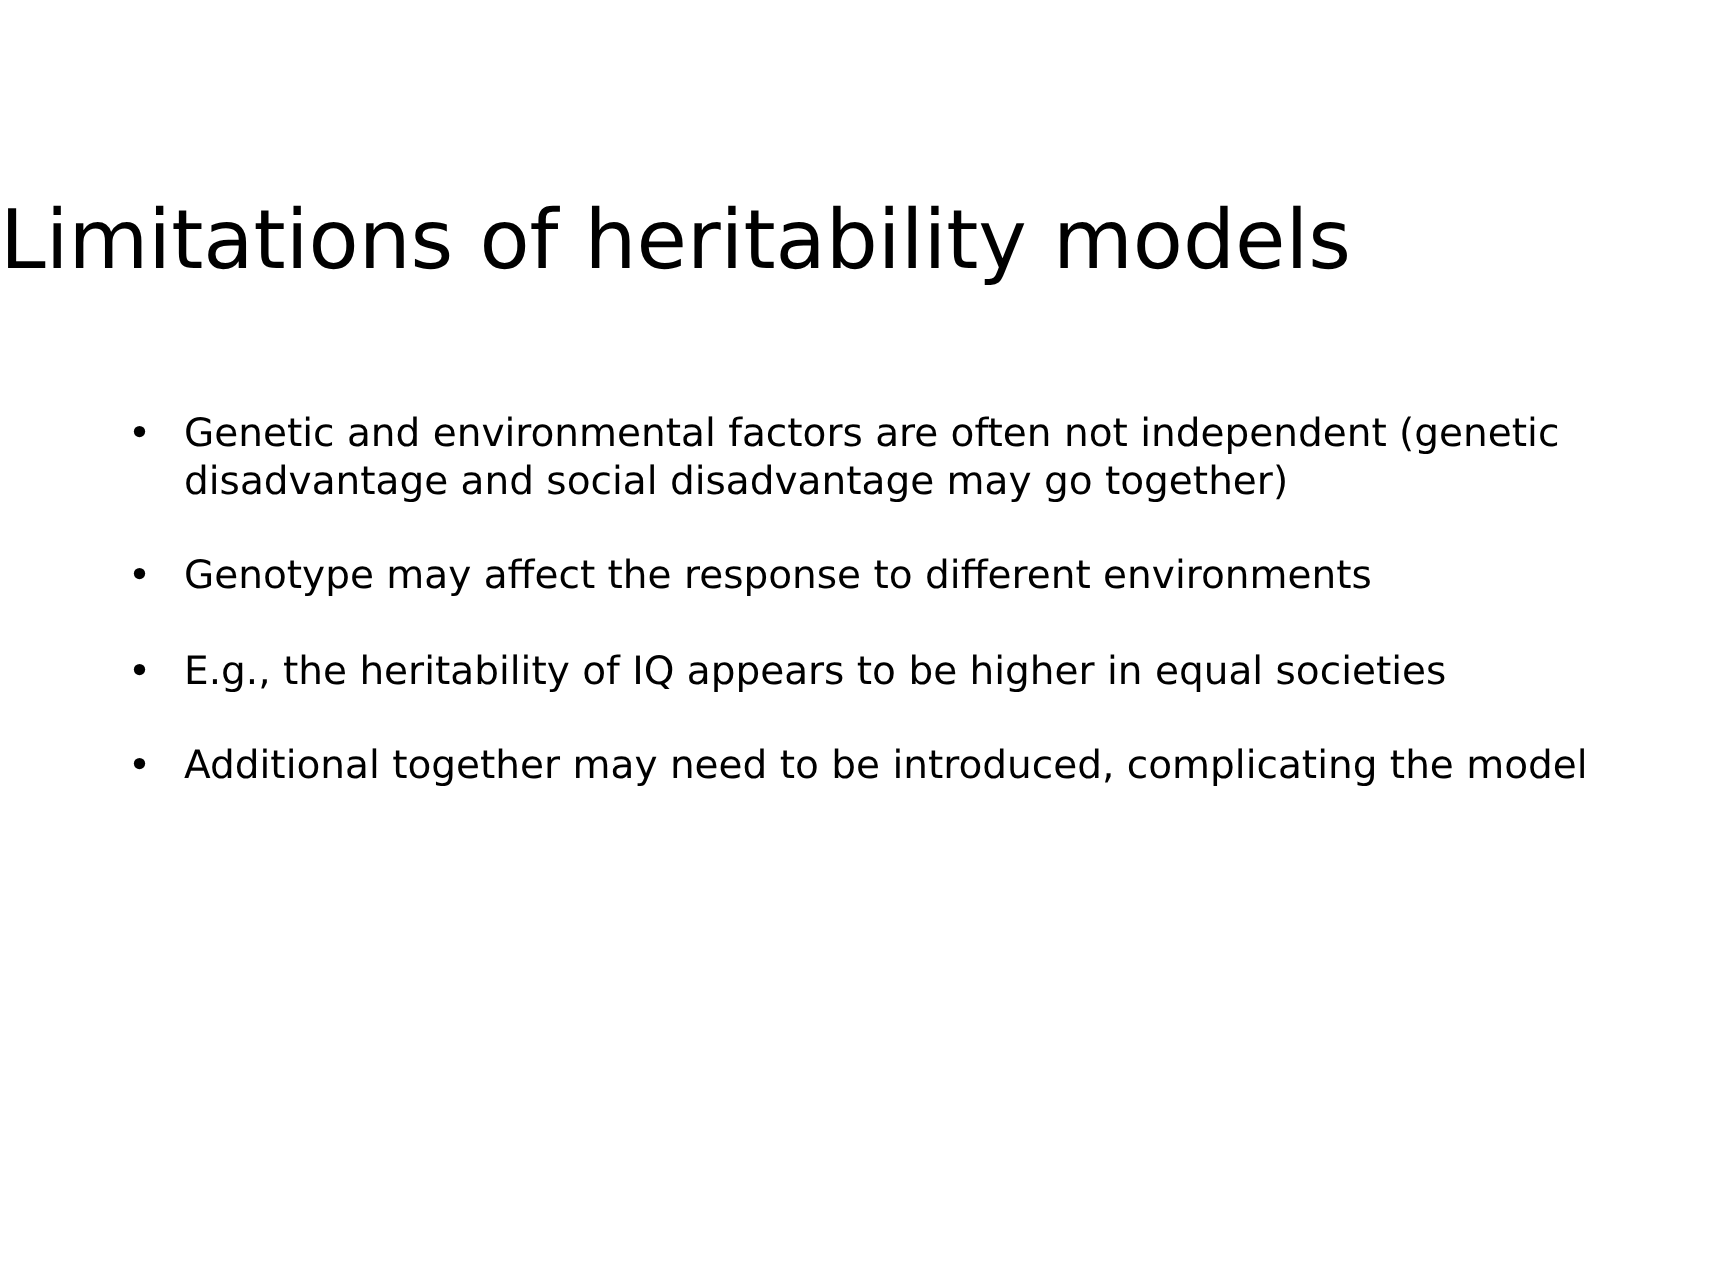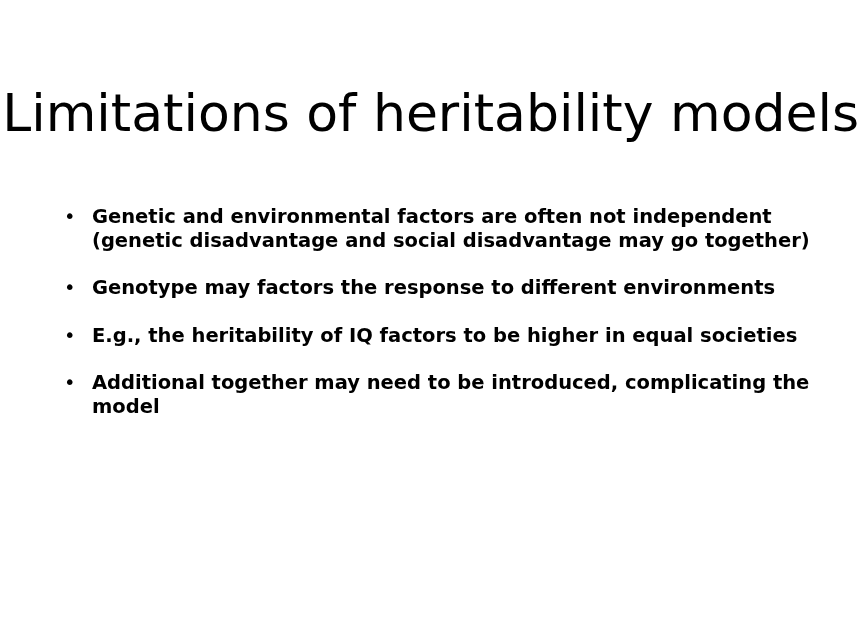--- a/index.html
+++ b/index.html
@@ -16,24 +16,24 @@
   .slide {
     position: relative;
     width: 859px;
     height: 633px;
     background: #ffffff;
     box-sizing: border-box;
   }
   .slide-title {
     position: absolute;
     left: 0;
-    top: 84px;
+    top: 97px;
     width: 859px;
-    text-align: right;
-    font-size: 52px;
+    text-align: left;
+    font-size: 41px;
     font-weight: 400;
     line-height: 1.15;
     color: #000000;
     letter-spacing: 0px;
   }
   .body-block {
     position: absolute;
     left: 62px;
     top: 205px;
     width: 760px;
@@ -57,46 +57,45 @@
   ul.bullets > li .bullet-dot {
     position: absolute;
     left: 2px;
     top: 0;
     font-size: 19.5px;
     line-height: 1.21;
     color: #000000;
   }
   .bullet-text {
     display: block;
-    font-weight: bold;
   }
 </style>
 </head>
 <body>
 
 <div class="slide">
 
   <div class="slide-title">Limitations of heritability models</div>
 
   <div class="body-block">
     <ul class="bullets">
 
       <li>
         <span class="bullet-dot">•</span>
         <span class="bullet-text">Genetic and environmental factors are often not independent (genetic disadvantage and social disadvantage may go together)</span>
       </li>
 
       <li>
         <span class="bullet-dot">•</span>
-        <span class="bullet-text">Genotype may factors the response to different environments</span>
+        <span class="bullet-text">Genotype may affect the response to different environments</span>
       </li>
 
       <li>
         <span class="bullet-dot">•</span>
-        <span class="bullet-text">E.g., the heritability of IQ factors to be higher in equal societies</span>
+        <span class="bullet-text">E.g., the heritability of IQ appears to be higher in equal societies</span>
       </li>
 
       <li>
         <span class="bullet-dot">•</span>
         <span class="bullet-text">Additional together may need to be introduced, complicating the model</span>
       </li>
 
     </ul>
   </div>
 

